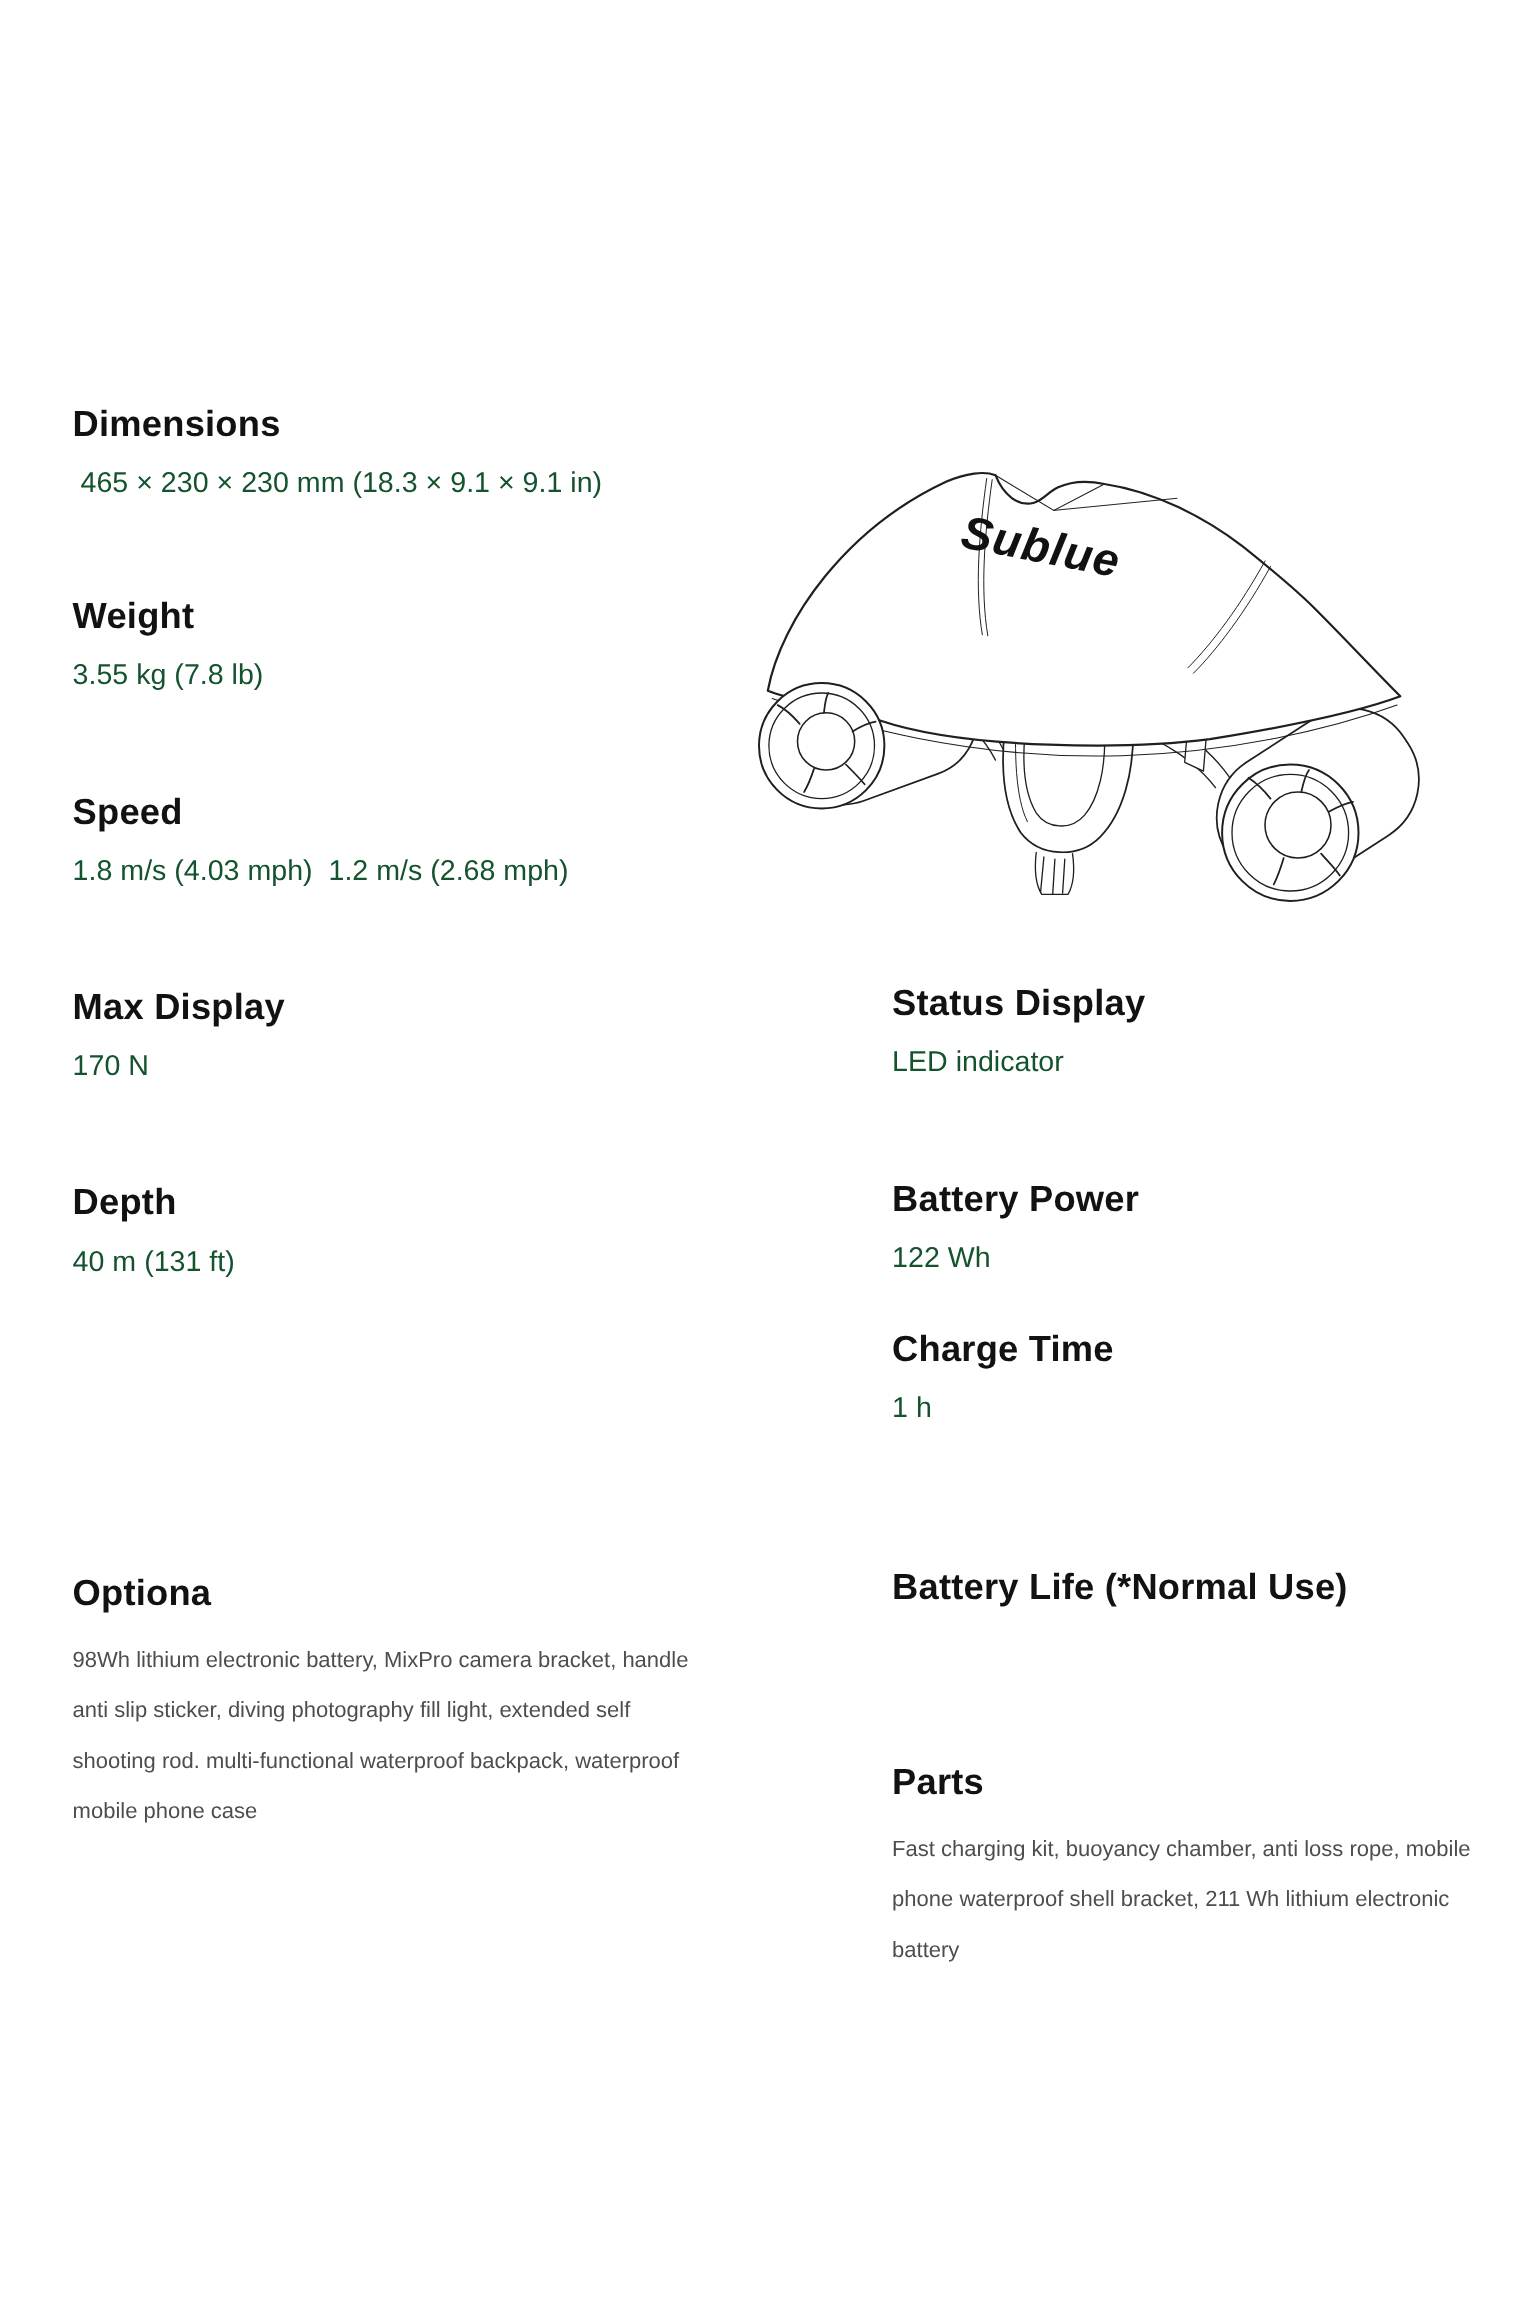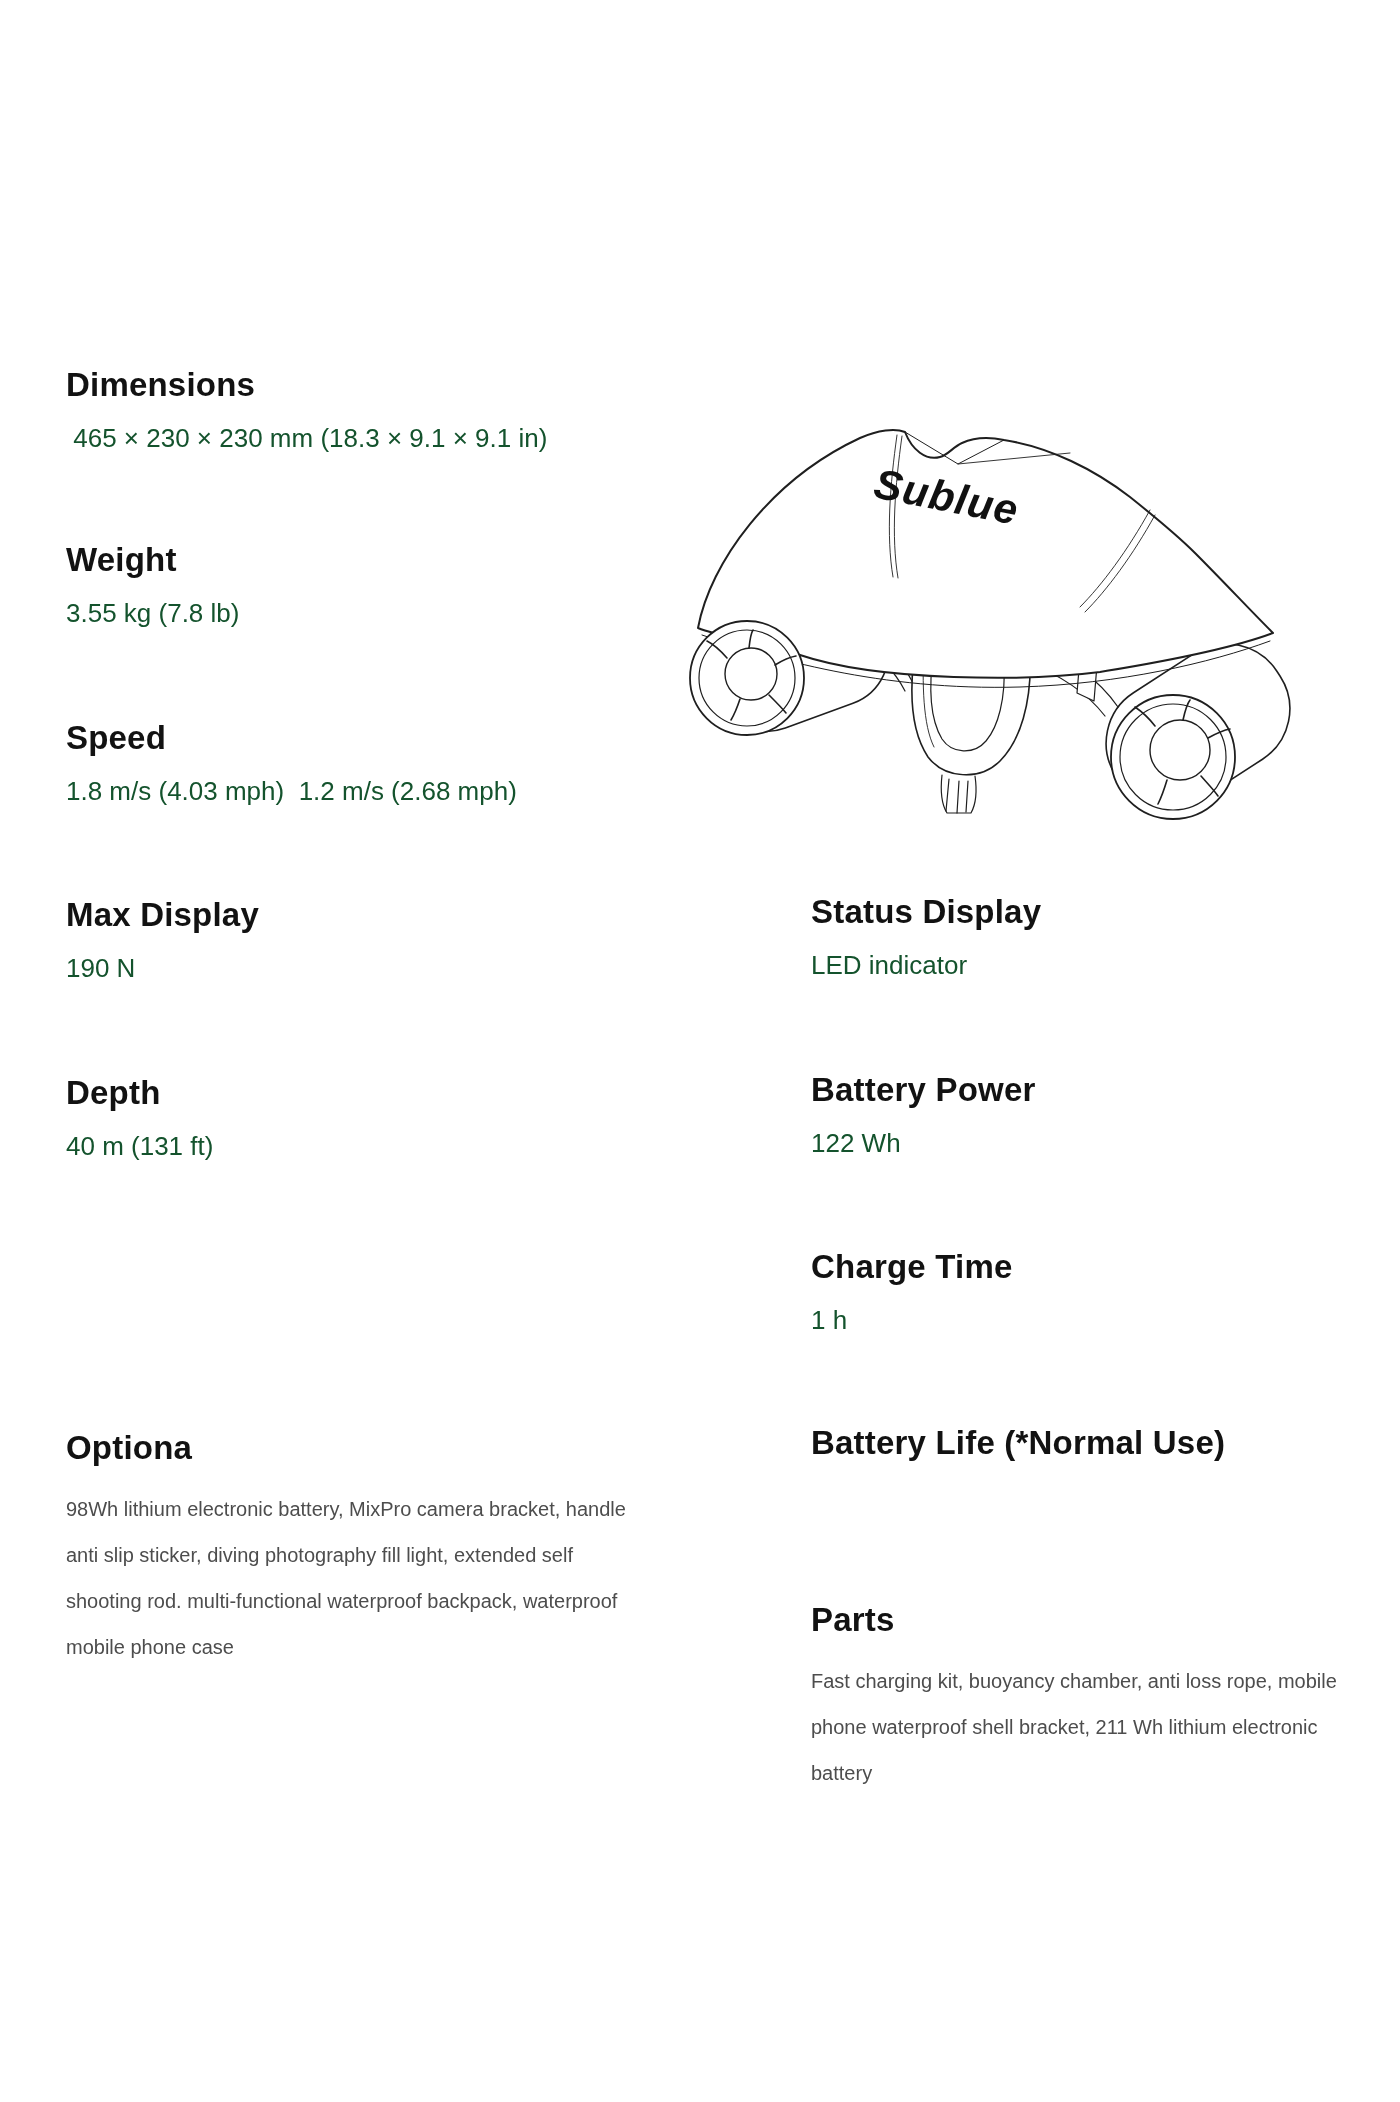--- a/index.html
+++ b/index.html
@@ -61,21 +61,21 @@
     <div class="sec-value">3.55 kg (7.8 lb)</div>
   </div>
 
   <div class="section col-left" style="top:718px">
     <div class="sec-title">Speed</div>
     <div class="sec-value">1.8 m/s (4.03 mph)  1.2 m/s (2.68 mph)</div>
   </div>
 
   <div class="section col-left" style="top:895px">
     <div class="sec-title">Max Display</div>
-    <div class="sec-value">190 N</div>
+    <div class="sec-value">170 N</div>
   </div>
 
   <div class="section col-left" style="top:1073px">
     <div class="sec-title">Depth</div>
     <div class="sec-value">40 m (131 ft)</div>
   </div>
 
 
   <div class="section col-left" style="top:1428px">
     <div class="sec-title">Optiona</div>
@@ -85,21 +85,21 @@
   <div class="section col-right" style="top:892px">
     <div class="sec-title">Status Display</div>
     <div class="sec-value">LED indicator</div>
   </div>
 
   <div class="section col-right" style="top:1070px">
     <div class="sec-title">Battery Power</div>
     <div class="sec-value">122 Wh</div>
   </div>
 
-  <div class="section col-right" style="top:1247px">
+  <div class="section col-right" style="top:1206px">
     <div class="sec-title">Charge Time</div>
     <div class="sec-value">1 h</div>
   </div>
 
   <div class="section col-right" style="top:1423px">
     <div class="sec-title">Battery Life (*Normal Use)</div>
   </div>
 
   <div class="section col-right" style="top:1600px">
     <div class="sec-title">Parts</div>

